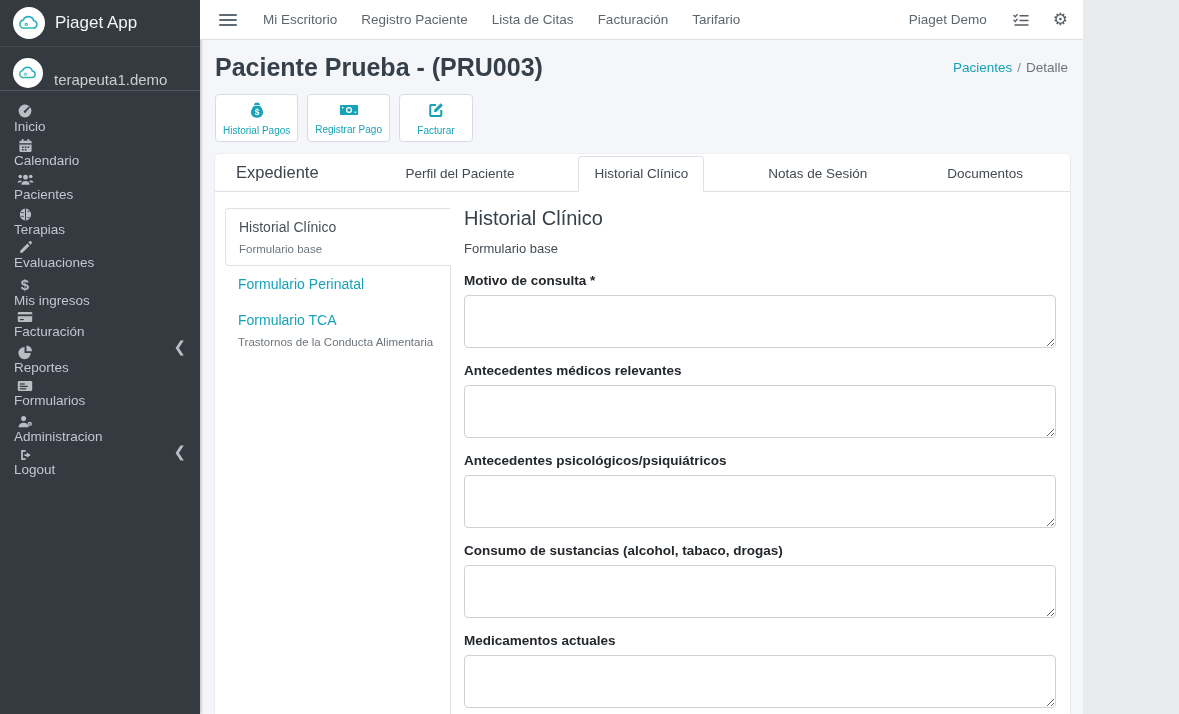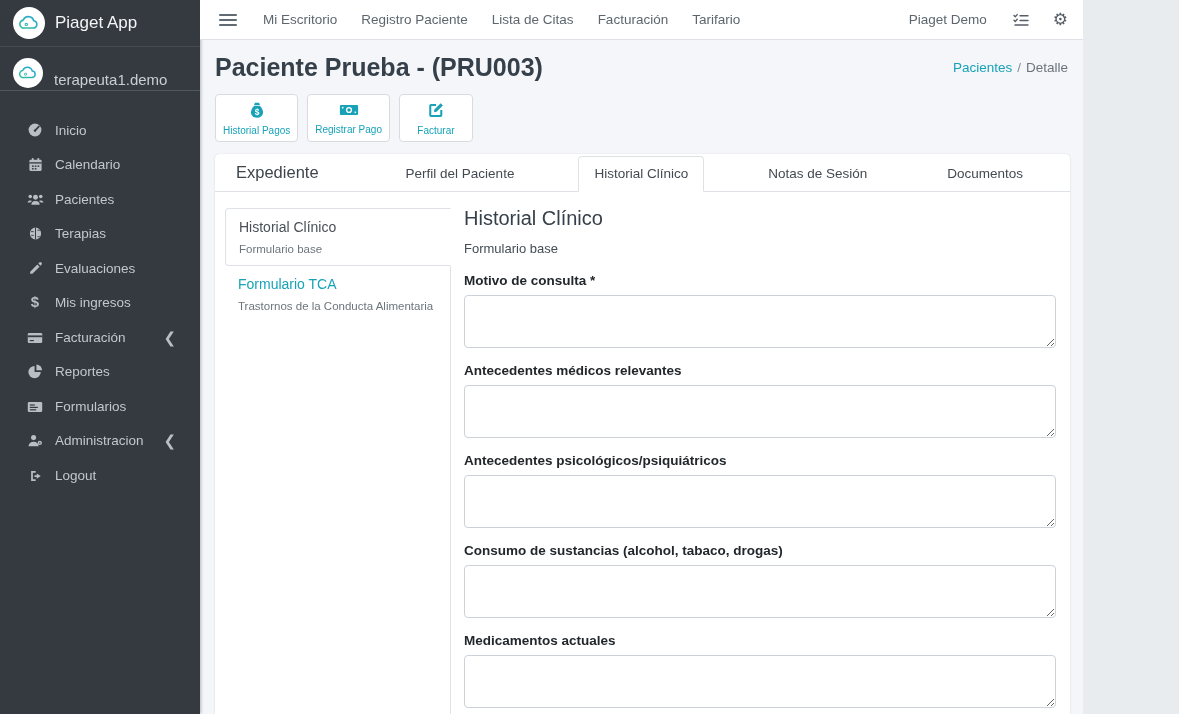--- a/index.html
+++ b/index.html
@@ -9,21 +9,21 @@
     display:flex; background:#f4f6f9;
     font-family:"Liberation Sans", sans-serif;
   }
   
   .sidebar { width:200px; flex:none; background:#343a40; color:#c2c7d0; display:flex; flex-direction:column; box-shadow:1px 0 3px rgba(0,0,0,.25); }
   .brand { height:47px; display:flex; align-items:center; gap:10px; padding:0 13px; border-bottom:1px solid rgba(255,255,255,.09); color:#f3f5f7; font-size:17px; flex:none; }
   .logo-circle { width:32px; height:32px; background:#fff; border-radius:50%; display:flex; align-items:center; justify-content:center; flex:none; }
   .logo-circle.small { width:30px; height:30px; }
   .user-panel { display:flex; align-items:flex-end; gap:11px; padding:11px 13px 2px; border-bottom:1px solid #4f5962; font-size:15px; color:#c9ced4; flex:none; }
   .side-nav { padding-top:12px; }
-  .nav-item { display:flex; align-items:flex-end; height:34.5px; padding:0 24px; font-size:13.5px; color:#c2c7d0; cursor:pointer; }
+  .nav-item { display:flex; align-items:flex-start; height:34.5px; padding:0 14px; font-size:13.5px; color:#c2c7d0; cursor:pointer;flex-direction:column; }
   .nav-icon { width:22px; display:flex; justify-content:center; align-items:center; margin-right:9px; color:#b9bec5; flex:none; }
   .nav-icon svg { display:block; }
   .dollar-glyph { font-size:15px; font-weight:bold; color:#b9bec5; }
   .chevron { margin-left:auto; font-size:15px; color:#b9bec5; line-height:1; }
   
   .main { flex:1; display:flex; flex-direction:column; min-width:0; }
   .topbar { height:40px; background:#fff; border-bottom:1px solid #dee2e6; display:flex; align-items:center; padding:0 15px; flex:none; }
   .hamburger { width:18px; display:flex; flex-direction:column; gap:3px; margin:0 14px 0 4px; cursor:pointer; }
   .hamburger span { height:2px; background:#5f6a75; border-radius:1px; }
   .top-link { font-size:13.5px; color:#5d666e; padding:0 12px; cursor:pointer; text-decoration:none; }
@@ -291,20 +291,23 @@
       </div>
 
       <div class="card-body">
 
         <div class="subnav">
           <a class="subnav-item active">
             <div class="subnav-title">Historial Clínico</div>
             <div class="subnav-sub">Formulario base</div>
           </a>
           <a class="subnav-item">
+            <div class="subnav-title">Formulario Perinatal</div>
+          </a>
+          <a class="subnav-item">
             <div class="subnav-title">Formulario TCA</div>
             <div class="subnav-sub">Trastornos de la Conducta Alimentaria</div>
           </a>
         </div>
 
         <div class="form-col">
           <div class="form-title">Historial Clínico</div>
           <div class="form-sub">Formulario base</div>
 
           <div class="field">

